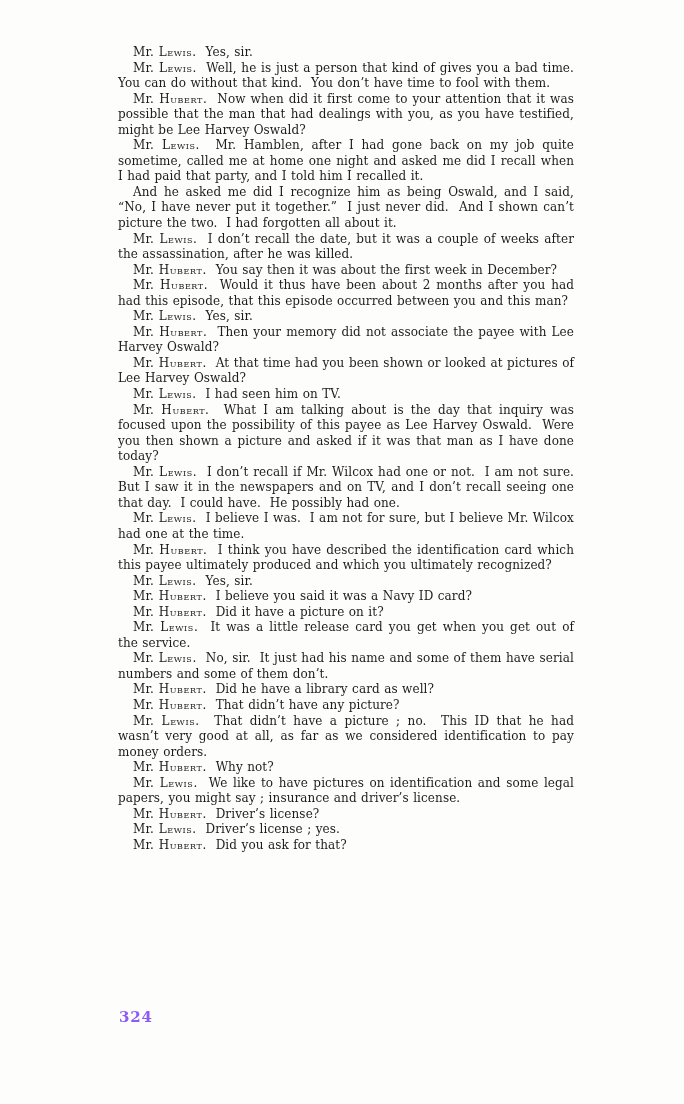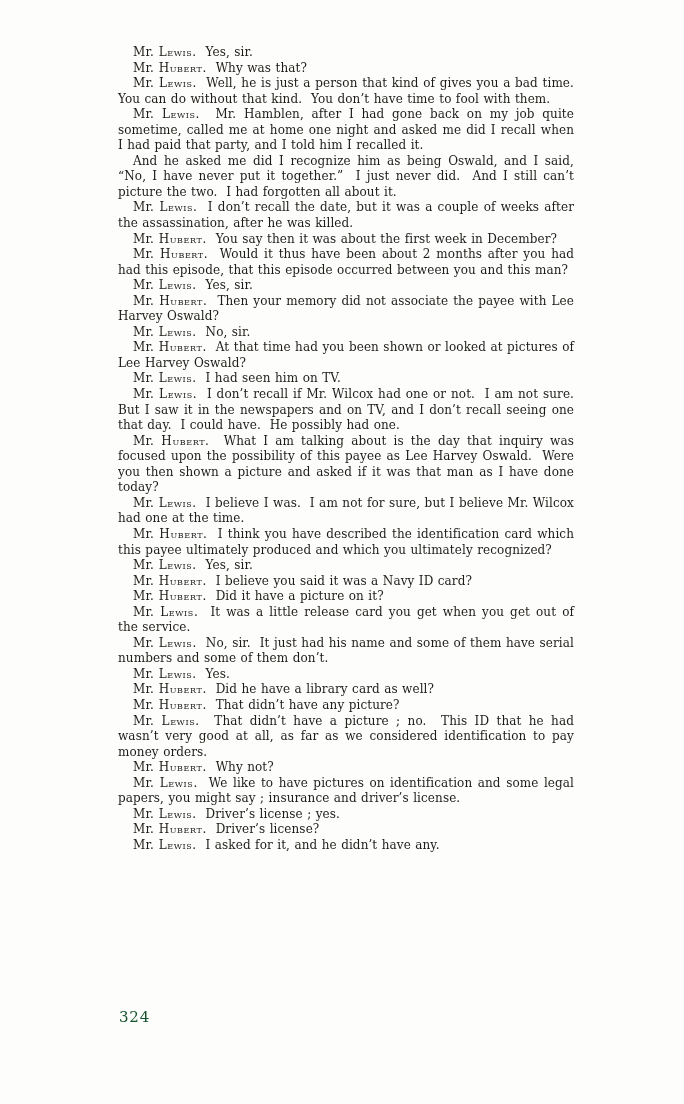--- a/index.html
+++ b/index.html
@@ -42,56 +42,54 @@
   }
   .speaker-name {
     font-variant: small-caps;
     letter-spacing: 0.6px;
   }
   .page-number {
     position: absolute;
     left: 119px;
     top: 1008px;
     font-size: 15px;
-    font-weight: normal;
+    font-weight: bold;
     letter-spacing: 0.8px;
-    color: #14532d;
+    color: #8b5cf6;
   }
 </style>
 </head>
 <body>
 
 <div class="page">
   <div class="text-column">
       <p class="para"><span class="speaker-prefix">Mr. </span><span class="speaker-name">Lewis.</span>  Yes, sir.</p>
-      <p class="para"><span class="speaker-prefix">Mr. </span><span class="speaker-name">Hubert.</span>  Why was that?</p>
       <p class="para"><span class="speaker-prefix">Mr. </span><span class="speaker-name">Lewis.</span>  Well, he is just a person that kind of gives you a bad time.  You can do without that kind.  You don’t have time to fool with them.</p>
+      <p class="para"><span class="speaker-prefix">Mr. </span><span class="speaker-name">Hubert.</span>  Now when did it first come to your attention that it was possible that the man that had dealings with you, as you have testified, might be Lee Harvey Oswald?</p>
       <p class="para"><span class="speaker-prefix">Mr. </span><span class="speaker-name">Lewis.</span>  Mr. Hamblen, after I had gone back on my job quite sometime, called me at home one night and asked me did I recall when I had paid that party, and I told him I recalled it.</p>
-      <p class="para">And he asked me did I recognize him as being Oswald, and I said, “No, I have never put it together.”  I just never did.  And I still can’t picture the two.  I had forgotten all about it.</p>
+      <p class="para">And he asked me did I recognize him as being Oswald, and I said, “No, I have never put it together.”  I just never did.  And I shown can’t picture the two.  I had forgotten all about it.</p>
       <p class="para"><span class="speaker-prefix">Mr. </span><span class="speaker-name">Lewis.</span>  I don’t recall the date, but it was a couple of weeks after the assassination, after he was killed.</p>
       <p class="para"><span class="speaker-prefix">Mr. </span><span class="speaker-name">Hubert.</span>  You say then it was about the first week in December?</p>
       <p class="para"><span class="speaker-prefix">Mr. </span><span class="speaker-name">Hubert.</span>  Would it thus have been about 2 months after you had had this episode, that this episode occurred between you and this man?</p>
       <p class="para"><span class="speaker-prefix">Mr. </span><span class="speaker-name">Lewis.</span>  Yes, sir.</p>
       <p class="para"><span class="speaker-prefix">Mr. </span><span class="speaker-name">Hubert.</span>  Then your memory did not associate the payee with Lee Harvey Oswald?</p>
-      <p class="para"><span class="speaker-prefix">Mr. </span><span class="speaker-name">Lewis.</span>  No, sir.</p>
       <p class="para"><span class="speaker-prefix">Mr. </span><span class="speaker-name">Hubert.</span>  At that time had you been shown or looked at pictures of Lee Harvey Oswald?</p>
       <p class="para"><span class="speaker-prefix">Mr. </span><span class="speaker-name">Lewis.</span>  I had seen him on TV.</p>
+      <p class="para"><span class="speaker-prefix">Mr. </span><span class="speaker-name">Hubert.</span>  What I am talking about is the day that inquiry was focused upon the possibility of this payee as Lee Harvey Oswald.  Were you then shown a picture and asked if it was that man as I have done today?</p>
       <p class="para"><span class="speaker-prefix">Mr. </span><span class="speaker-name">Lewis.</span>  I don’t recall if Mr. Wilcox had one or not.  I am not sure.  But I saw it in the newspapers and on TV, and I don’t recall seeing one that day.  I could have.  He possibly had one.</p>
-      <p class="para"><span class="speaker-prefix">Mr. </span><span class="speaker-name">Hubert.</span>  What I am talking about is the day that inquiry was focused upon the possibility of this payee as Lee Harvey Oswald.  Were you then shown a picture and asked if it was that man as I have done today?</p>
       <p class="para"><span class="speaker-prefix">Mr. </span><span class="speaker-name">Lewis.</span>  I believe I was.  I am not for sure, but I believe Mr. Wilcox had one at the time.</p>
       <p class="para"><span class="speaker-prefix">Mr. </span><span class="speaker-name">Hubert.</span>  I think you have described the identification card which this payee ultimately produced and which you ultimately recognized?</p>
       <p class="para"><span class="speaker-prefix">Mr. </span><span class="speaker-name">Lewis.</span>  Yes, sir.</p>
       <p class="para"><span class="speaker-prefix">Mr. </span><span class="speaker-name">Hubert.</span>  I believe you said it was a Navy ID card?</p>
       <p class="para"><span class="speaker-prefix">Mr. </span><span class="speaker-name">Hubert.</span>  Did it have a picture on it?</p>
       <p class="para"><span class="speaker-prefix">Mr. </span><span class="speaker-name">Lewis.</span>  It was a little release card you get when you get out of the service.</p>
       <p class="para"><span class="speaker-prefix">Mr. </span><span class="speaker-name">Lewis.</span>  No, sir.  It just had his name and some of them have serial numbers and some of them don’t.</p>
-      <p class="para"><span class="speaker-prefix">Mr. </span><span class="speaker-name">Lewis.</span>  Yes.</p>
       <p class="para"><span class="speaker-prefix">Mr. </span><span class="speaker-name">Hubert.</span>  Did he have a library card as well?</p>
       <p class="para"><span class="speaker-prefix">Mr. </span><span class="speaker-name">Hubert.</span>  That didn’t have any picture?</p>
       <p class="para"><span class="speaker-prefix">Mr. </span><span class="speaker-name">Lewis.</span>  That didn’t have a picture ; no.  This ID that he had wasn’t very good at all, as far as we considered identification to pay money orders.</p>
       <p class="para"><span class="speaker-prefix">Mr. </span><span class="speaker-name">Hubert.</span>  Why not?</p>
       <p class="para"><span class="speaker-prefix">Mr. </span><span class="speaker-name">Lewis.</span>  We like to have pictures on identification and some legal papers, you might say ; insurance and driver’s license.</p>
+      <p class="para"><span class="speaker-prefix">Mr. </span><span class="speaker-name">Hubert.</span>  Driver’s license?</p>
       <p class="para"><span class="speaker-prefix">Mr. </span><span class="speaker-name">Lewis.</span>  Driver’s license ; yes.</p>
-      <p class="para"><span class="speaker-prefix">Mr. </span><span class="speaker-name">Hubert.</span>  Driver’s license?</p>
-      <p class="para"><span class="speaker-prefix">Mr. </span><span class="speaker-name">Lewis.</span>  I asked for it, and he didn’t have any.</p>
+      <p class="para"><span class="speaker-prefix">Mr. </span><span class="speaker-name">Hubert.</span>  Did you ask for that?</p>
     </div>
   <div class="page-number">324</div>
 </div>
 
 </body></html>

